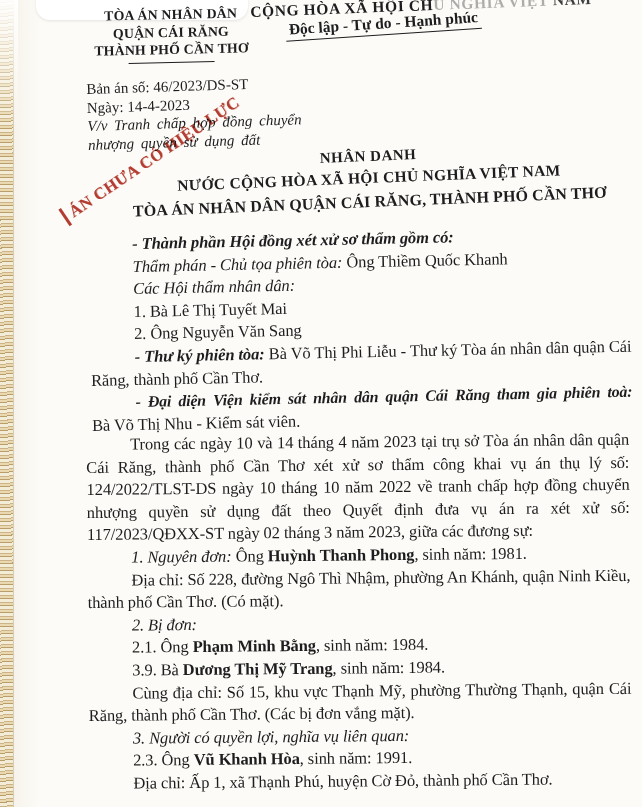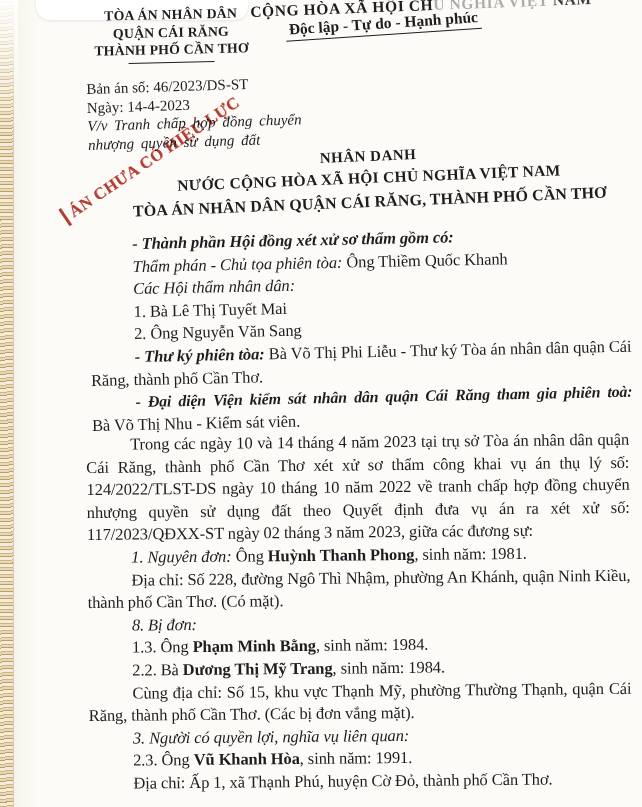--- a/index.html
+++ b/index.html
@@ -128,22 +128,22 @@
       <p class="para ind"><span>1. Bà Lê Thị Tuyết Mai</span></p>
       <p class="para ind"><span>2. Ông Nguyễn Văn Sang</span></p>
       <p class="para ind"><span class="f-bi">- Thư ký phiên tòa:</span><span> Bà Võ Thị Phi Liễu - Thư ký Tòa án nhân dân quận Cái Răng, thành phố Cần Thơ.</span></p>
       <p class="para ind fit stretch"><span class="f-bi">- Đại diện Viện kiểm sát nhân dân quận Cái Răng tham gia phiên toà:</span></p>
       <p class="para "><span>Bà Võ Thị Nhu - Kiểm sát viên.</span></p>
     </div>
   <div class="bodyB" id="bodyB">
       <p class="para ind"><span>Trong các ngày 10 và 14 tháng 4 năm 2023 tại trụ sở Tòa án nhân dân quận Cái Răng, thành phố Cần Thơ xét xử sơ thẩm công khai vụ án thụ lý số: 124/2022/TLST-DS ngày 10 tháng 10 năm 2022 về tranh chấp hợp đồng chuyển nhượng quyền sử dụng đất theo Quyết định đưa vụ án ra xét xử số: 117/2023/QĐXX-ST ngày 02 tháng 3 năm 2023, giữa các đương sự:</span></p>
       <p class="para ind"><span class="f-i">1. Nguyên đơn: </span><span>Ông </span><span class="f-b">Huỳnh Thanh Phong</span><span>, sinh năm: 1981.</span></p>
       <p class="para ind"><span>Địa chỉ: Số 228, đường Ngô Thì Nhậm, phường An Khánh, quận Ninh Kiều, thành phố Cần Thơ. (Có mặt).</span></p>
-      <p class="para ind"><span class="f-i">8. Bị đơn:</span></p>
-      <p class="para ind"><span>1.3. Ông </span><span class="f-b">Phạm Minh Bằng</span><span>, sinh năm: 1984.</span></p>
-      <p class="para ind"><span>2.2. Bà </span><span class="f-b">Dương Thị Mỹ Trang</span><span>, sinh năm: 1984.</span></p>
+      <p class="para ind"><span class="f-i">2. Bị đơn:</span></p>
+      <p class="para ind"><span>2.1. Ông </span><span class="f-b">Phạm Minh Bằng</span><span>, sinh năm: 1984.</span></p>
+      <p class="para ind"><span>3.9. Bà </span><span class="f-b">Dương Thị Mỹ Trang</span><span>, sinh năm: 1984.</span></p>
       <p class="para ind"><span>Cùng địa chỉ: Số 15, khu vực Thạnh Mỹ, phường Thường Thạnh, quận Cái Răng, thành phố Cần Thơ. (Các bị đơn vắng mặt).</span></p>
       <p class="para ind"><span class="f-i">3. Người có quyền lợi, nghĩa vụ liên quan:</span></p>
       <p class="para ind"><span>2.3. Ông </span><span class="f-b">Vũ Khanh Hòa</span><span>, sinh năm: 1991.</span></p>
       <p class="para ind"><span>Địa chỉ: Ấp 1, xã Thạnh Phú, huyện Cờ Đỏ, thành phố Cần Thơ.</span></p>
     </div>
 
 </div>
 
 </body></html>

